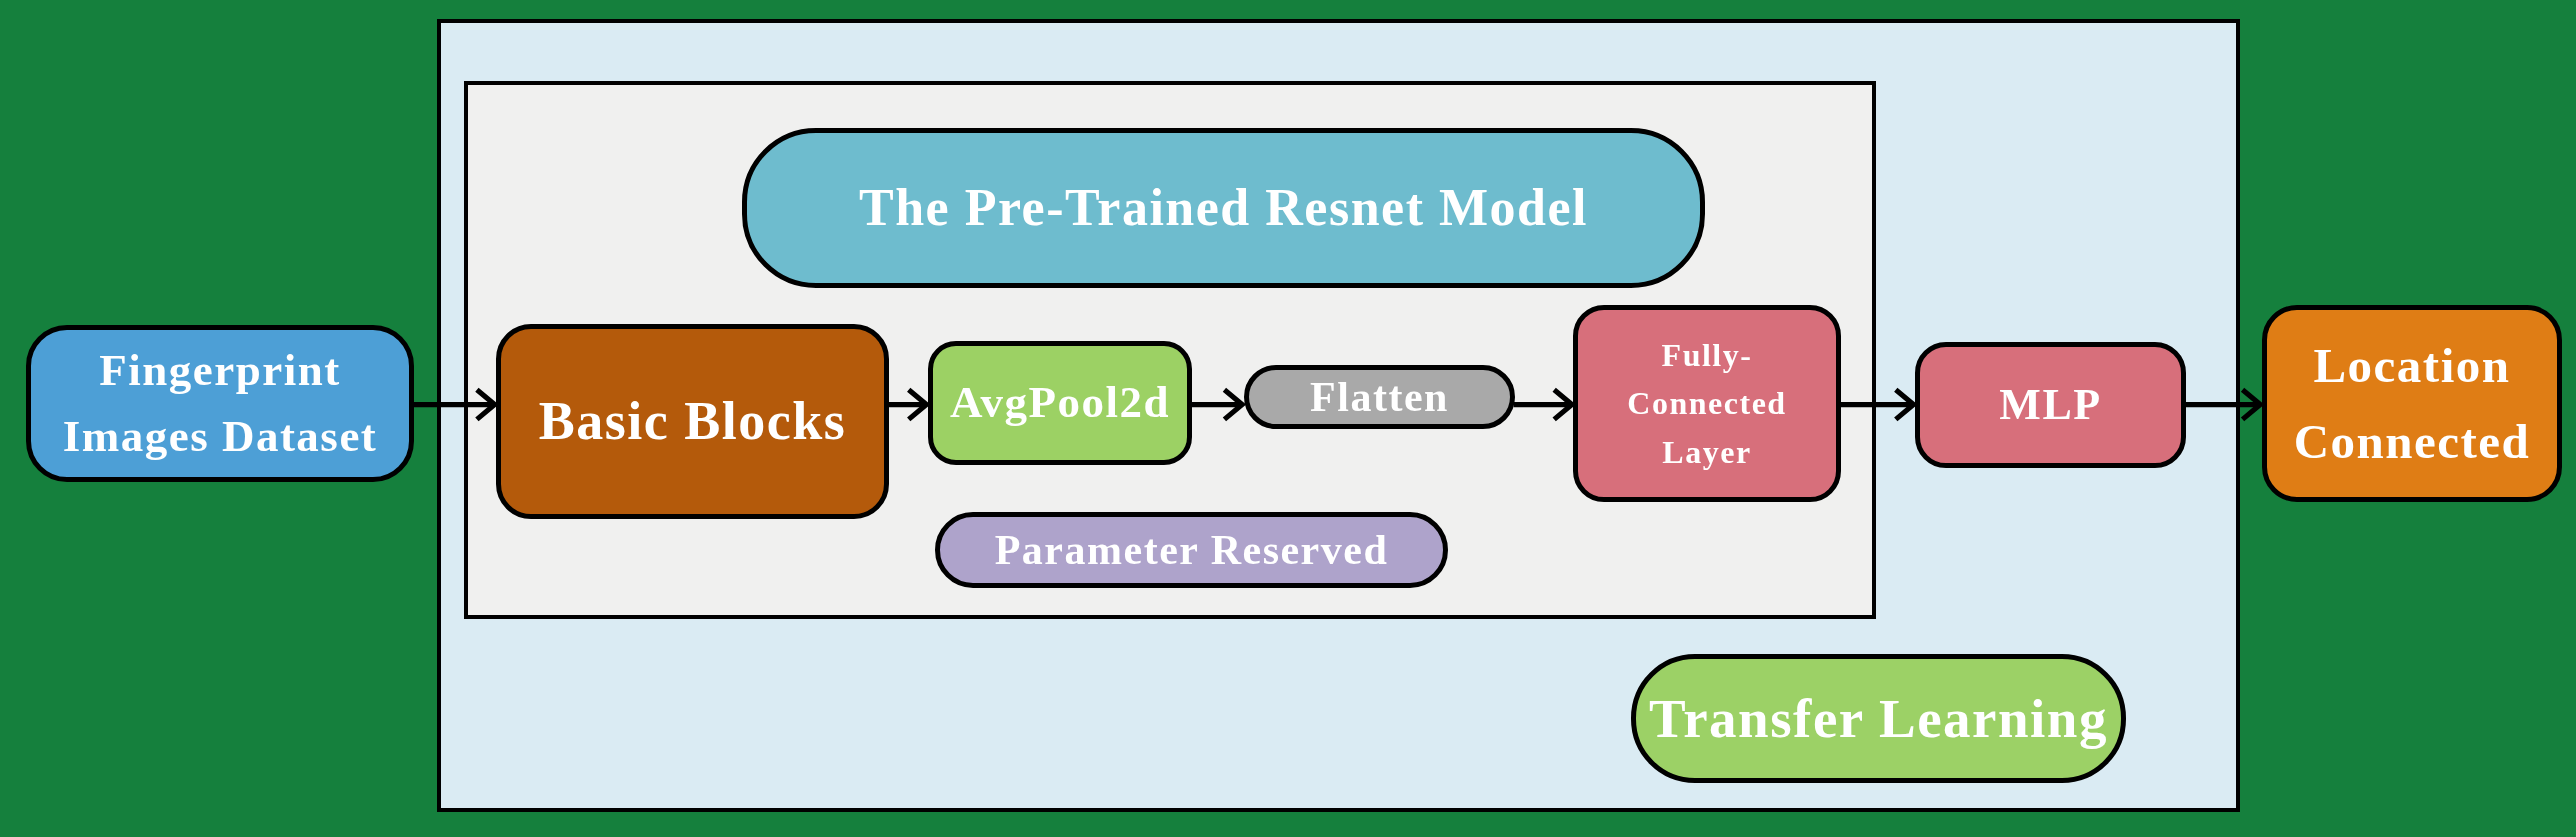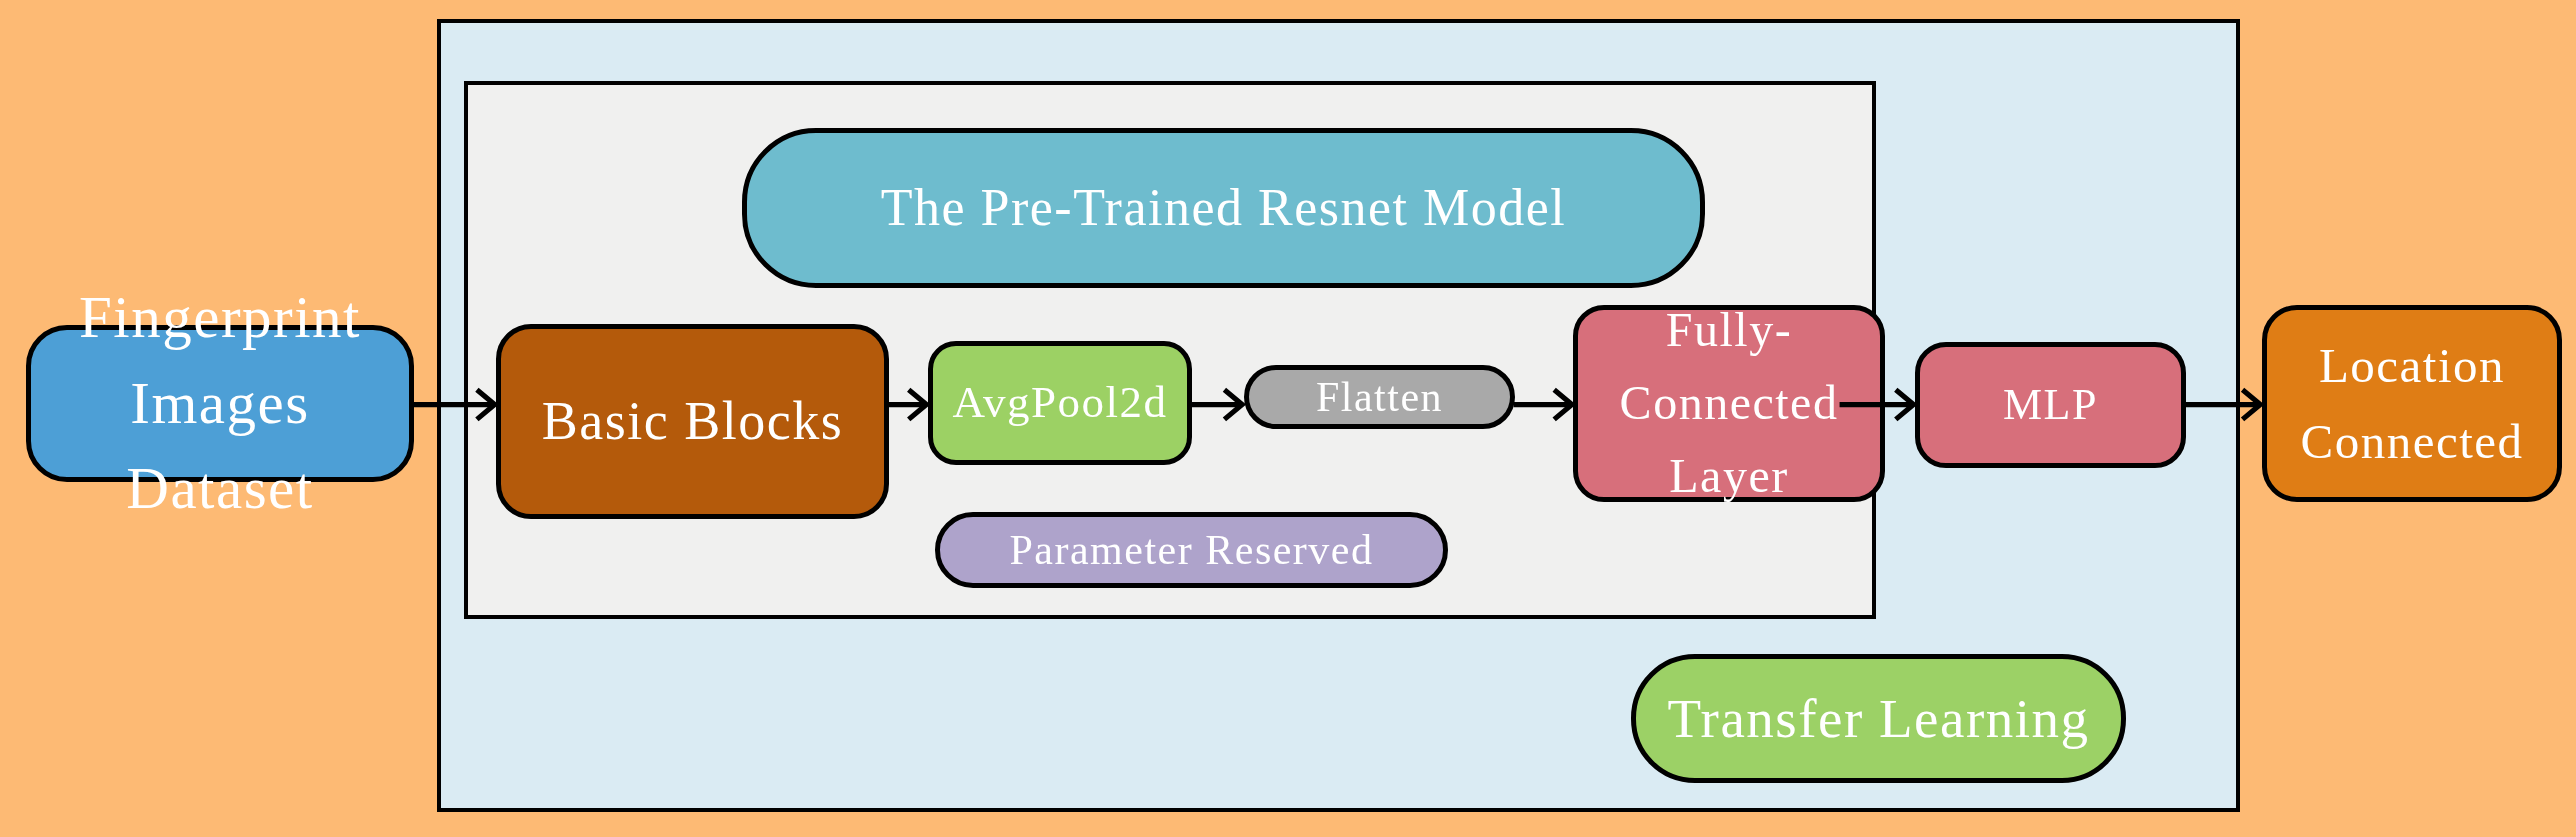--- a/index.html
+++ b/index.html
@@ -1,22 +1,22 @@
 <!DOCTYPE html>
 <html style="font-size:12px"><head>
 <meta charset="utf-8">
 <style>
   html, body { margin: 0; padding: 0; background: #ffffff; }
   .canvas {
     position: relative;
     width: 2576px;
     height: 838px;
-    background: #fdba74;
+    background: #15803d;
     font-family: "Liberation Serif", "DejaVu Serif", serif;
-    font-weight: normal;
+    font-weight: bold;
     overflow: hidden;
   }
   .container {
     position: absolute;
     box-sizing: border-box;
     border: 4.4px solid #000000;
   }
   .outer-box {
     left: 437px; top: 18.5px; width: 1803px; height: 793px;
     background: #DAEBF3;
@@ -32,41 +32,41 @@
     color: #ffffff;
     display: flex;
     align-items: center;
     justify-content: center;
     text-align: center;
     letter-spacing: 1.5px;
     line-height: 1.45;
   }
   .node-fingerprint {
     left: 26px; top: 325px; width: 388px; height: 157px;
-    background: #4D9FD6; border-radius: 41px; font-size: 59px;
+    background: #4D9FD6; border-radius: 41px; font-size: 45px;
   }
   .node-resnet-title {
     left: 742px; top: 128px; width: 963px; height: 160px;
     background: #6EBCCE; border-radius: 74px; font-size: 52px;
   }
   .node-basic-blocks {
     left: 496px; top: 324px; width: 393px; height: 195px;
     background: #B45A0B; border-radius: 35px; font-size: 54px;
   }
   .node-avgpool {
     left: 928px; top: 341px; width: 264px; height: 124px;
     background: #9CD164; border-radius: 28px; font-size: 45px;
   }
   .node-flatten {
     left: 1244px; top: 365px; width: 271px; height: 64px;
     background: #A9A9A9; border-radius: 37px; font-size: 42px;
   }
   .node-fully-connected {
-    left: 1573px; top: 305px; width: 312px; height: 197px;
-    background: #D76F7B; border-radius: 31px; font-size: 48px; line-height: 1.52;
+    left: 1573px; top: 305px; width: 268px; height: 197px;
+    background: #D76F7B; border-radius: 31px; font-size: 32px; line-height: 1.52;
   }
   .node-mlp {
     left: 1915px; top: 342px; width: 271px; height: 126px;
     background: #D76F7B; border-radius: 31px; font-size: 44px;
   }
   .node-parameter-reserved {
     left: 935px; top: 512px; width: 513px; height: 76px;
     background: #AEA3CB; border-radius: 38px; font-size: 42px;
   }
   .node-transfer-learning {

